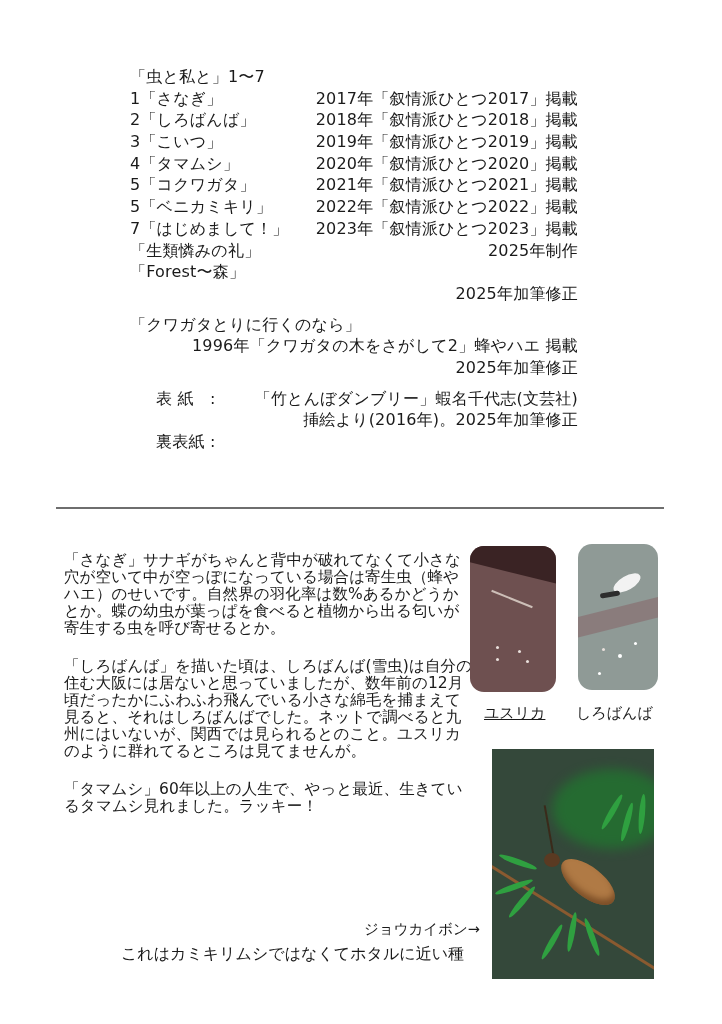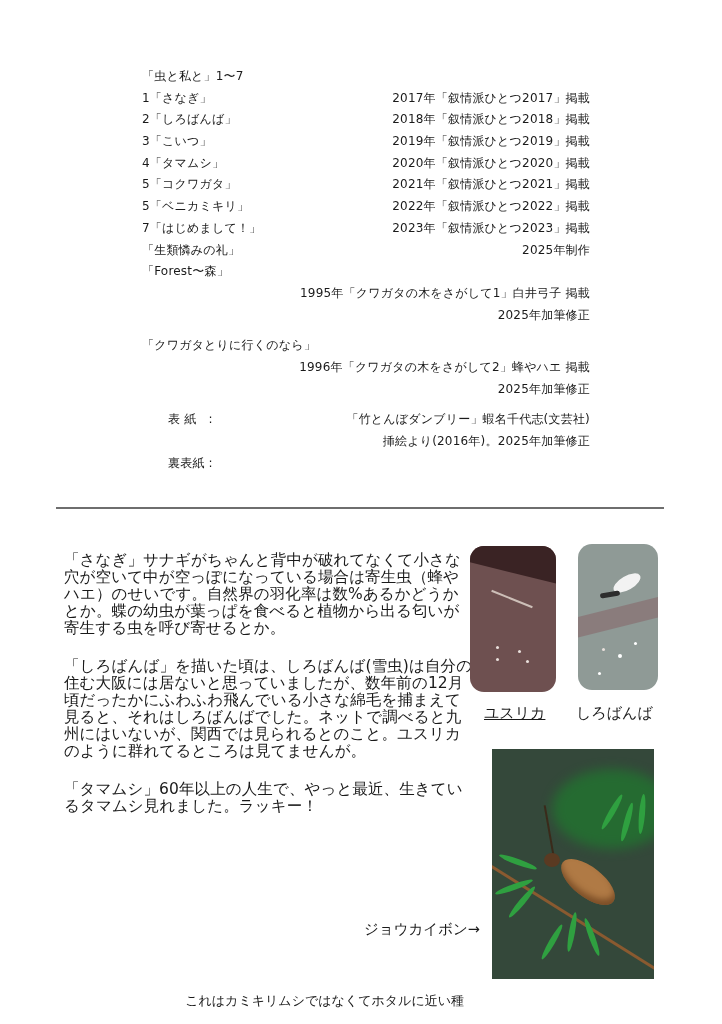--- a/index.html
+++ b/index.html
@@ -1,32 +1,32 @@
 <!DOCTYPE html>
 <html><head>
 <meta charset="utf-8">
 <style>
   * { margin: 0; padding: 0; box-sizing: border-box; }
   html, body { width: 722px; height: 1024px; background: #ffffff; overflow: hidden; }
   body { position: relative; font-family: "DejaVu Sans", sans-serif; color: #1a1a1a; }
 
-  .credits { position: absolute; left: 142px; top: 66px; width: 448px; font-size: 12px; line-height: 21.7px; letter-spacing: 0.2px; }
+  .credits { position: absolute; left: 130px; top: 66px; width: 448px; font-size: 16px; line-height: 21.7px; letter-spacing: 0.2px; }
   .credits .row { position: relative; height: 21.7px; white-space: nowrap; }
   .credits .row .l { position: absolute; left: 0; top: 0; }
   .credits .row .r { position: absolute; right: 0; top: 0; }
   .credits .gap { height: 9px; }
   .credits .row.cover .l { left: 26px; }
 
   .divider { position: absolute; left: 56px; top: 507px; width: 608px; height: 2px; background: #6e6e6e; }
 
   .notes { position: absolute; left: 64px; top: 552px; width: 410px; font-size: 15.5px; line-height: 17px; letter-spacing: 0.1px; }
   .notes p { margin-bottom: 21px; }
 
   .caption-jouka { position: absolute; right: 242px; top: 920px; font-size: 14.5px; white-space: nowrap; }
-  .caption-jouka2 { position: absolute; right: 258px; top: 944px; font-size: 13px; white-space: nowrap; margin-top: 48px; }
+  .caption-jouka2 { position: absolute; right: 258px; top: 944px; font-size: 16px; white-space: nowrap; }
 
   .card { position: absolute; border-radius: 14px; overflow: hidden; filter: blur(0.4px); }
   .card.brown { left: 470px; top: 546px; width: 86px; height: 146px; background: #6e5050; }
   .card.brown .band { position: absolute; left: -10px; top: -14px; width: 120px; height: 42px; background: #3a2324; transform: rotate(14deg); }
   .card.brown .bug { position: absolute; left: 20px; top: 52px; width: 44px; height: 2px; background: #cdbfb8; transform: rotate(22deg); }
   .card.gray { left: 578px; top: 544px; width: 80px; height: 146px; background: #8f9a96; }
   .card.gray .band { position: absolute; left: -10px; top: 62px; width: 110px; height: 20px; background: #8a7c7c; transform: rotate(-14deg); }
   .card.gray .wing { position: absolute; left: 34px; top: 32px; width: 30px; height: 14px; background: #f2f2f2; border-radius: 50%; transform: rotate(-30deg); }
   .card.gray .body { position: absolute; left: 22px; top: 48px; width: 20px; height: 5px; background: #2d2d2d; border-radius: 3px; transform: rotate(-10deg); }
   .speck { position: absolute; width: 3px; height: 3px; border-radius: 50%; background: #e9e0dc; }
@@ -77,23 +77,20 @@
   <div class="row">
     <span class="l">7「はじめまして！」</span>
     <span class="r">2023年「叙情派ひとつ2023」掲載</span>
   </div>
   <div class="row">
     <span class="l">「生類憐みの礼」</span>
     <span class="r">2025年制作</span>
   </div>
   <div class="row">
     <span class="l">「Forest〜森」</span>
-  </div>
-  <div class="row">
-    <span class="r">1995年「クワガタの木をさがして1」白井弓子 掲載</span>
   </div>
   <div class="row">
     <span class="r">2025年加筆修正</span>
   </div>
   <div class="gap"></div>
   <div class="row">
     <span class="l">「クワガタとりに行くのなら」</span>
   </div>
   <div class="row">
     <span class="r">1996年「クワガタの木をさがして2」蜂やハエ 掲載</span>

